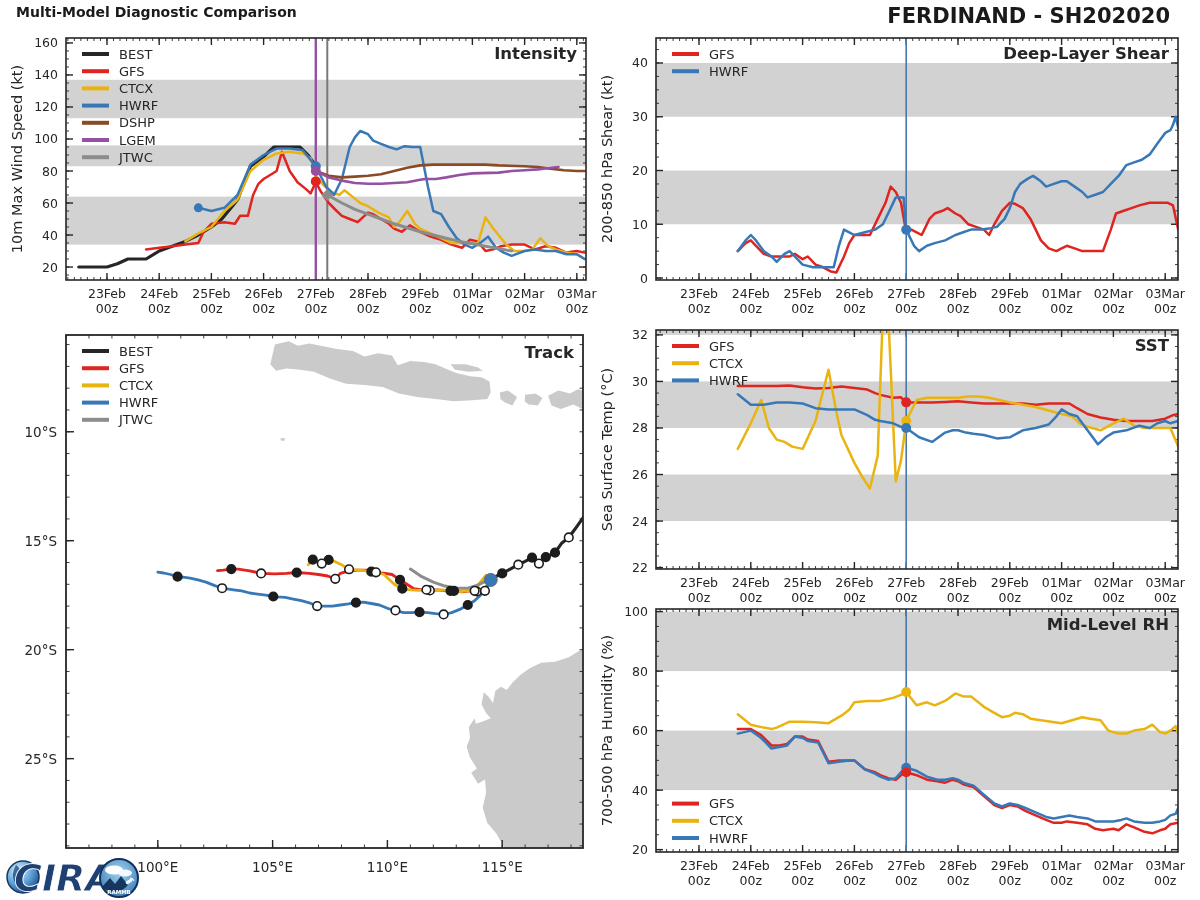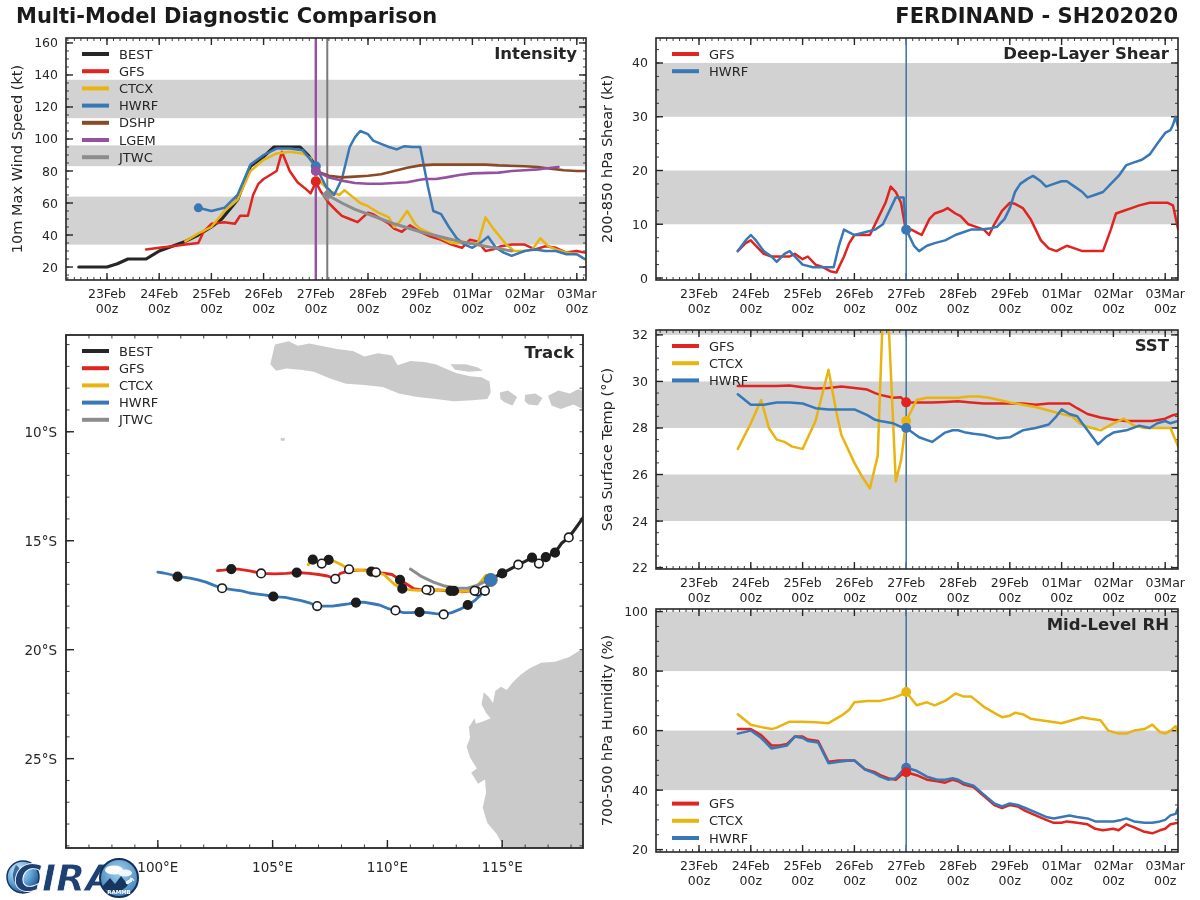--- a/index.html
+++ b/index.html
@@ -1,19 +1,19 @@
 <!DOCTYPE html>
 <html><head>
 <meta charset="utf-8">
 <style>
   html,body{margin:0;padding:0;background:#ffffff;}
   .stage{position:relative;width:1200px;height:900px;background:#fff;overflow:hidden;
          font-family:"DejaVu Sans","Liberation Sans",sans-serif;}
-  .title-left{position:absolute;left:16px;top:4px;font-size:21px;font-weight:bold;color:#1a1a1a;}
-  .title-right{position:absolute;right:22px;top:4px;font-size:21px;font-weight:bold;color:#1a1a1a;}
+  .title-left{position:absolute;left:16px;top:4px;font-size:14px;font-weight:bold;color:#1a1a1a;}
+  .title-right{position:absolute;right:30px;top:4px;font-size:21px;font-weight:bold;color:#1a1a1a;}
   #charts{position:absolute;left:0;top:0;}
   .logo{position:absolute;left:6px;top:851px;}
 </style>
 </head>
 <body>
 
 <div class="stage">
   <div class="title-left">Multi-Model Diagnostic Comparison</div>
   <div class="title-right">FERDINAND - SH202020</div>
   <svg id="charts" width="1200" height="900">

